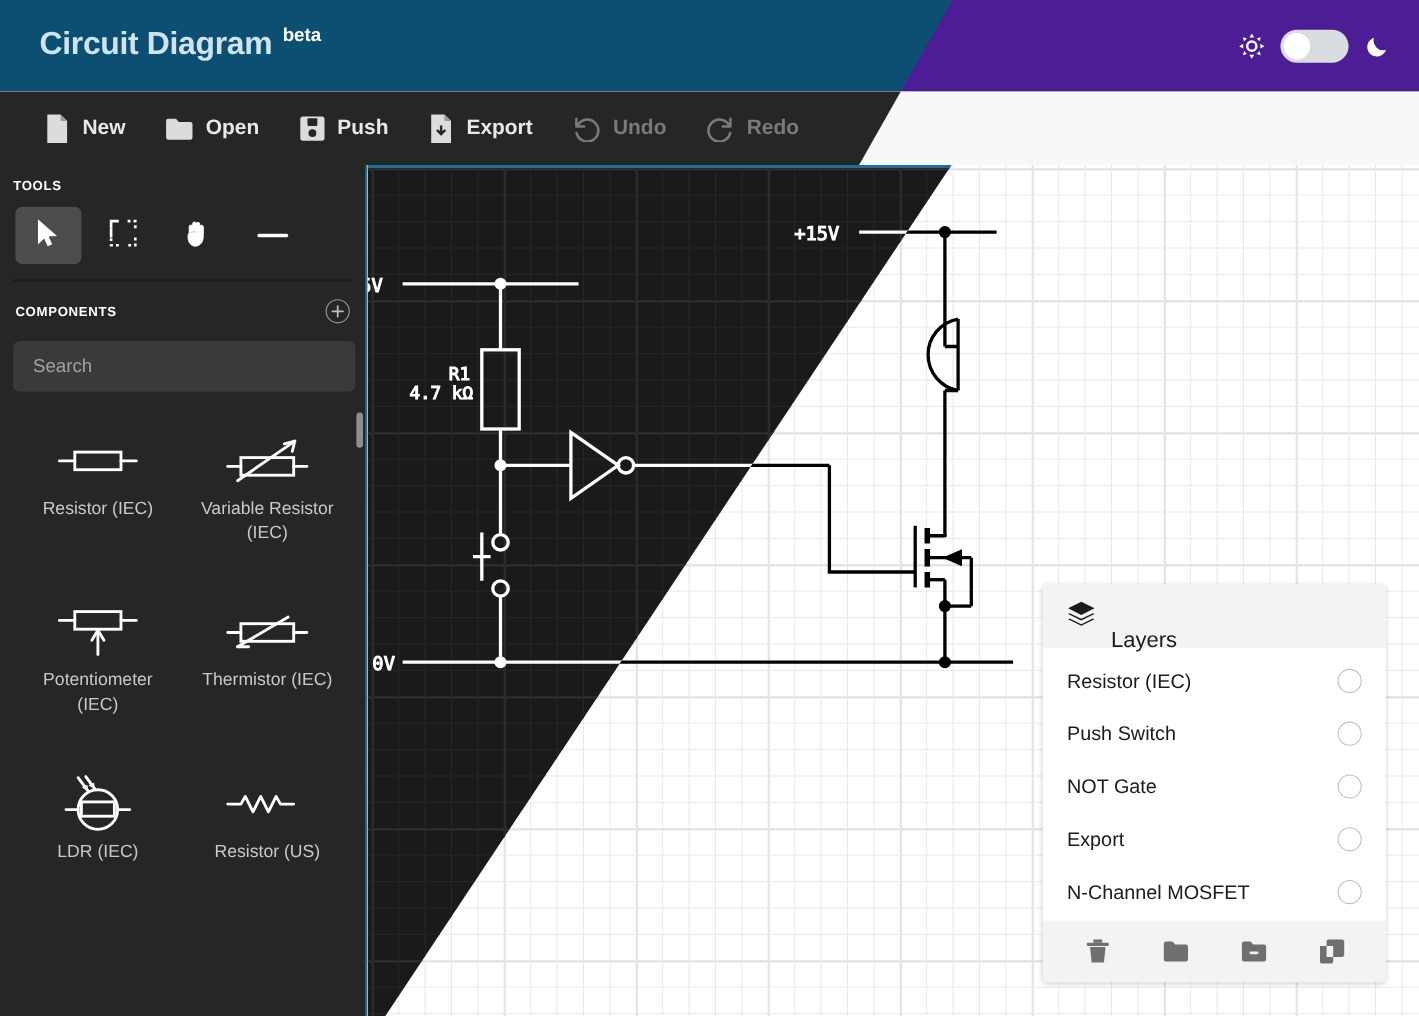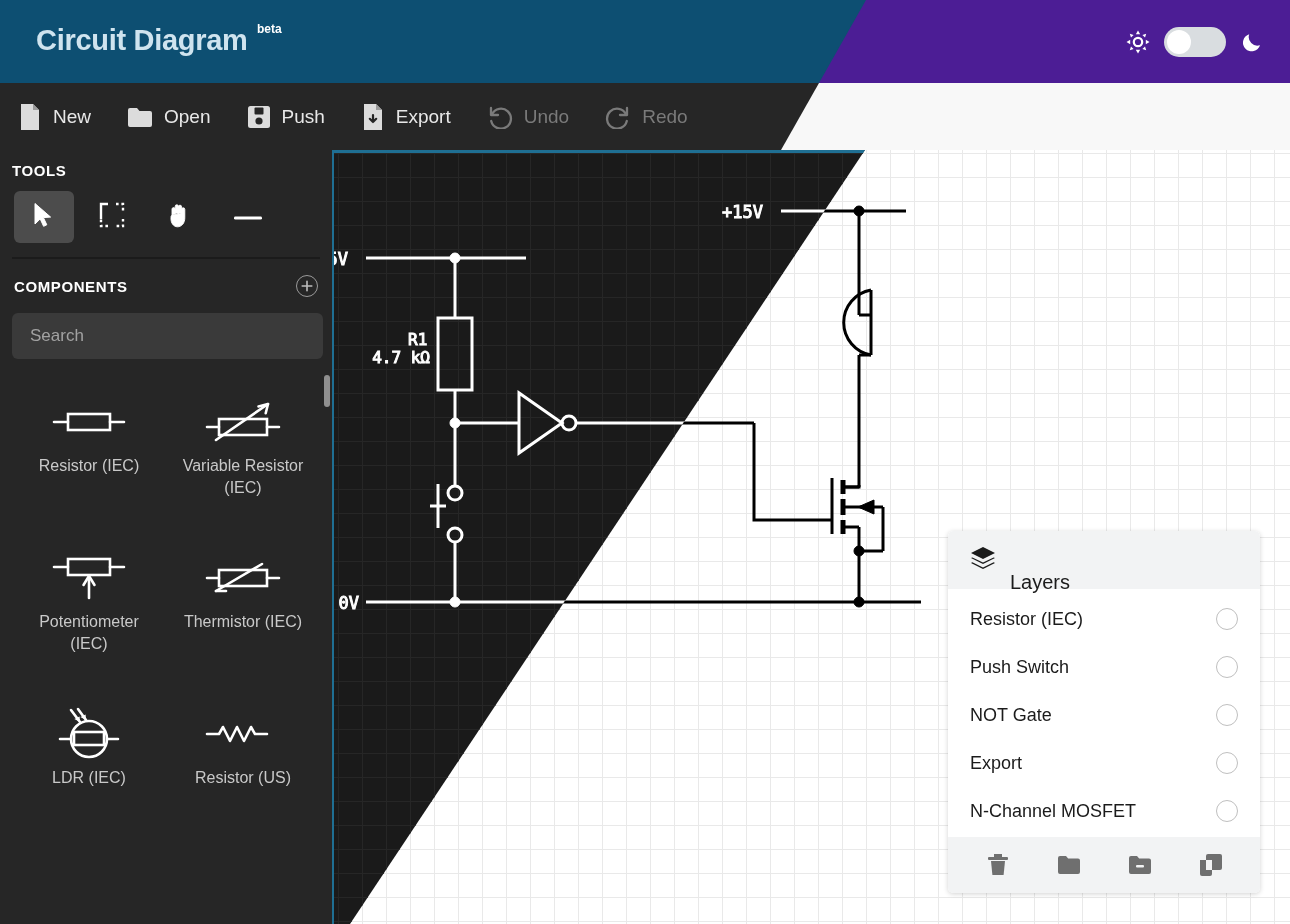--- a/index.html
+++ b/index.html
@@ -19,21 +19,21 @@
     position: absolute; left: 0; top: 0; width: 900px; height: 83px;
     background: #0d4f72;
     clip-path: polygon(0 0, 866px 0, 819px 83px, 0 83px);
   }
   .app-title {
     position: absolute; left: 36px; top: 24px;
     font-size: 29px; font-weight: 600; color: #cfe4ef; letter-spacing: -0.3px;
   }
   .app-beta {
     position: absolute; left: 257px; top: 22px;
-    font-size: 12px; font-weight: 700; color: #ffffff;
+    font-size: 17px; font-weight: 700; color: #ffffff;
   }
   .theme-ctrl { position: absolute; right: 26px; top: 24px; height: 36px; display: flex; align-items: center; gap: 14px; }
   .sun-icon, .moon-icon { width: 24px; height: 24px; display: block; }
   .toggle {
     width: 62px; height: 30px; border-radius: 15px; background: #d9dde0;
     position: relative; cursor: pointer;
   }
   .toggle .knob {
     position: absolute; left: 3px; top: 3px; width: 24px; height: 24px;
     border-radius: 50%; background: #ffffff;
@@ -42,35 +42,35 @@
   
   .toolbar {
     position: absolute; left: 0; top: 83px; width: 1290px; height: 67px;
     background: #f8f8f8; overflow: hidden;
   }
   .toolbar-dark {
     position: absolute; left: 0; top: 0; width: 900px; height: 67px;
     background: #262626;
     clip-path: polygon(0 0, 819px 0, 781px 67px, 0 67px);
   }
-  .tb-items { position: absolute; left: 0; top: 0; height: 67px; display: flex; align-items: center; gap: 0; }
+  .tb-items { position: absolute; left: 0; top: 0; height: 67px; display: flex; align-items: center; padding-left: 22px; gap: 0; font-weight: bold; }
   .tb-item {
     display: flex; align-items: center; gap: 11px; height: 67px;
     padding: 0 18px; color: #e8e8e8; font-size: 19px; cursor: pointer;
   }
   .tb-item.disabled { color: #7a7a7a; cursor: default; }
   .tb-item svg { display: block; }
 
   
   .sidebar {
     position: absolute; left: 0; top: 150px; width: 334px; height: 774px;
     background: #262626; border-right: 2px solid #1f6f93; overflow: hidden;
   }
   .panel-title {
-    color: #ffffff; font-size: 15px; font-weight: 700; letter-spacing: 0.6px;
+    color: #ffffff; font-size: 12px; font-weight: 700; letter-spacing: 0.6px;
   }
   .tools-section { padding: 12px 12px 0 12px; }
   .tools-row { display: flex; gap: 8px; margin-top: 12px; padding-left: 2px; }
   .tool-btn {
     width: 60px; height: 52px; border-radius: 6px;
     display: flex; align-items: center; justify-content: center;
     cursor: pointer; background: transparent;
   }
   .tool-btn.active { background: #4c4c4c; }
   .sec-divider { height: 2px; background: #1b1b1b; margin-top: 14px; }

